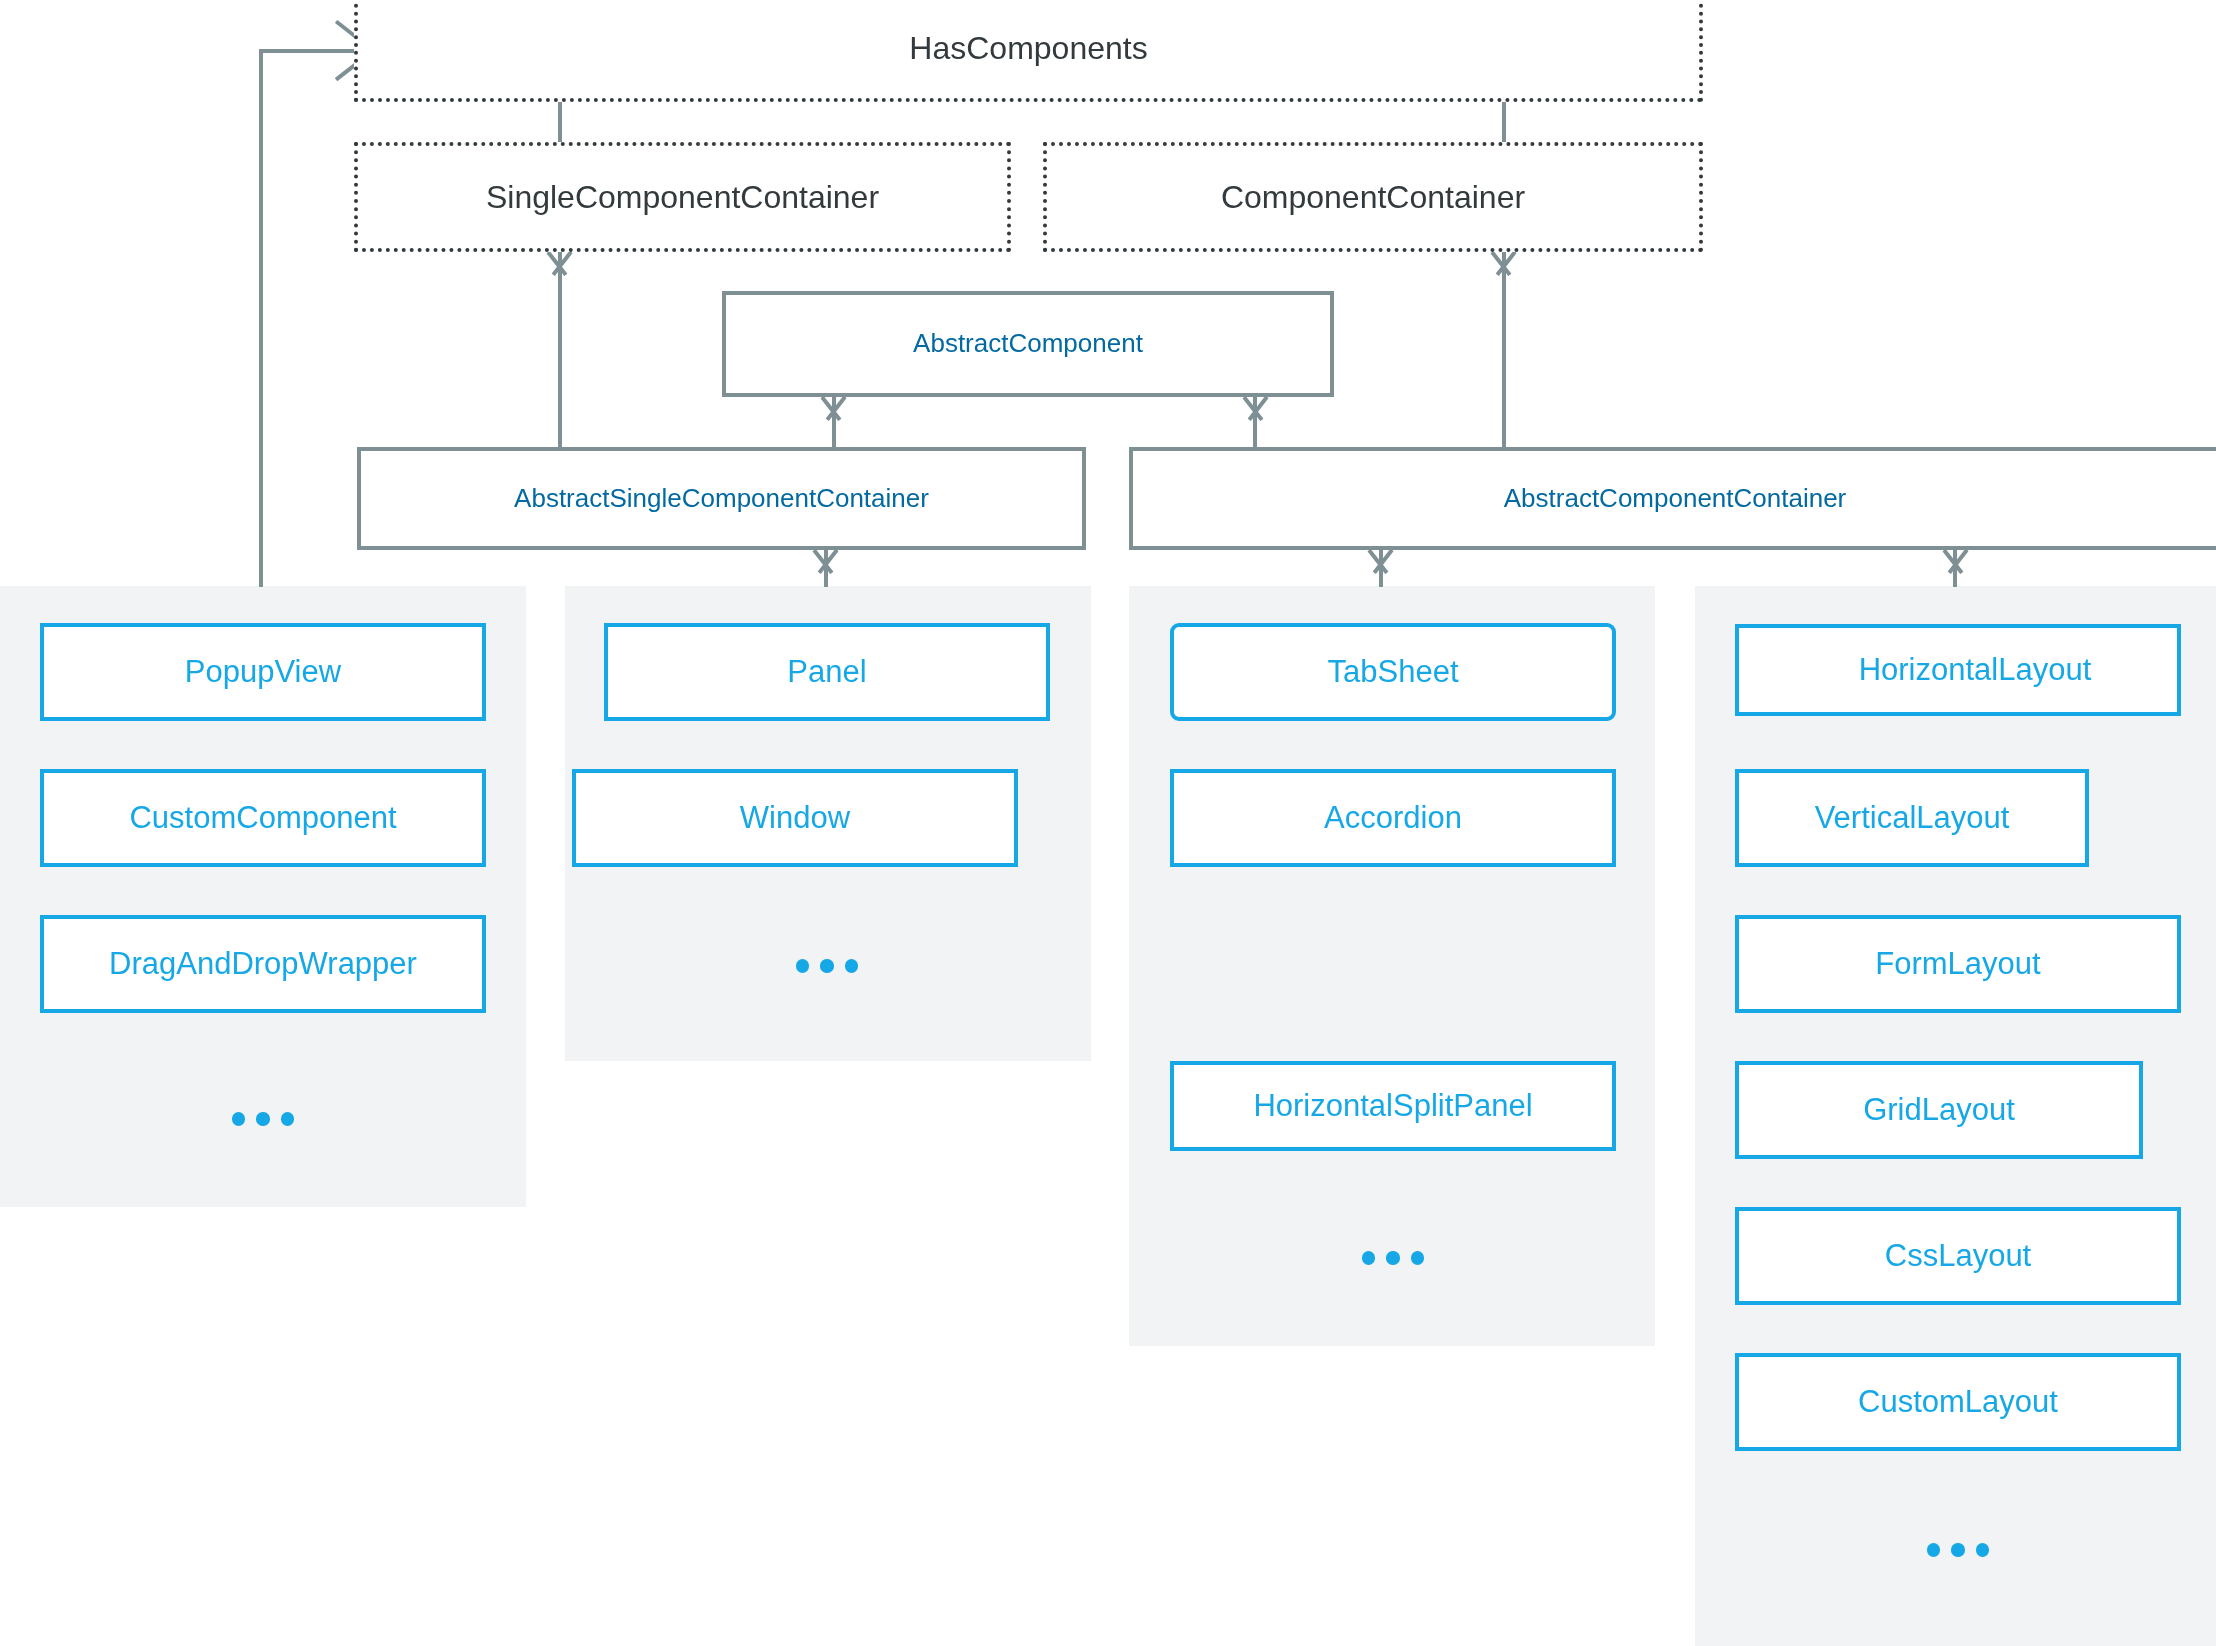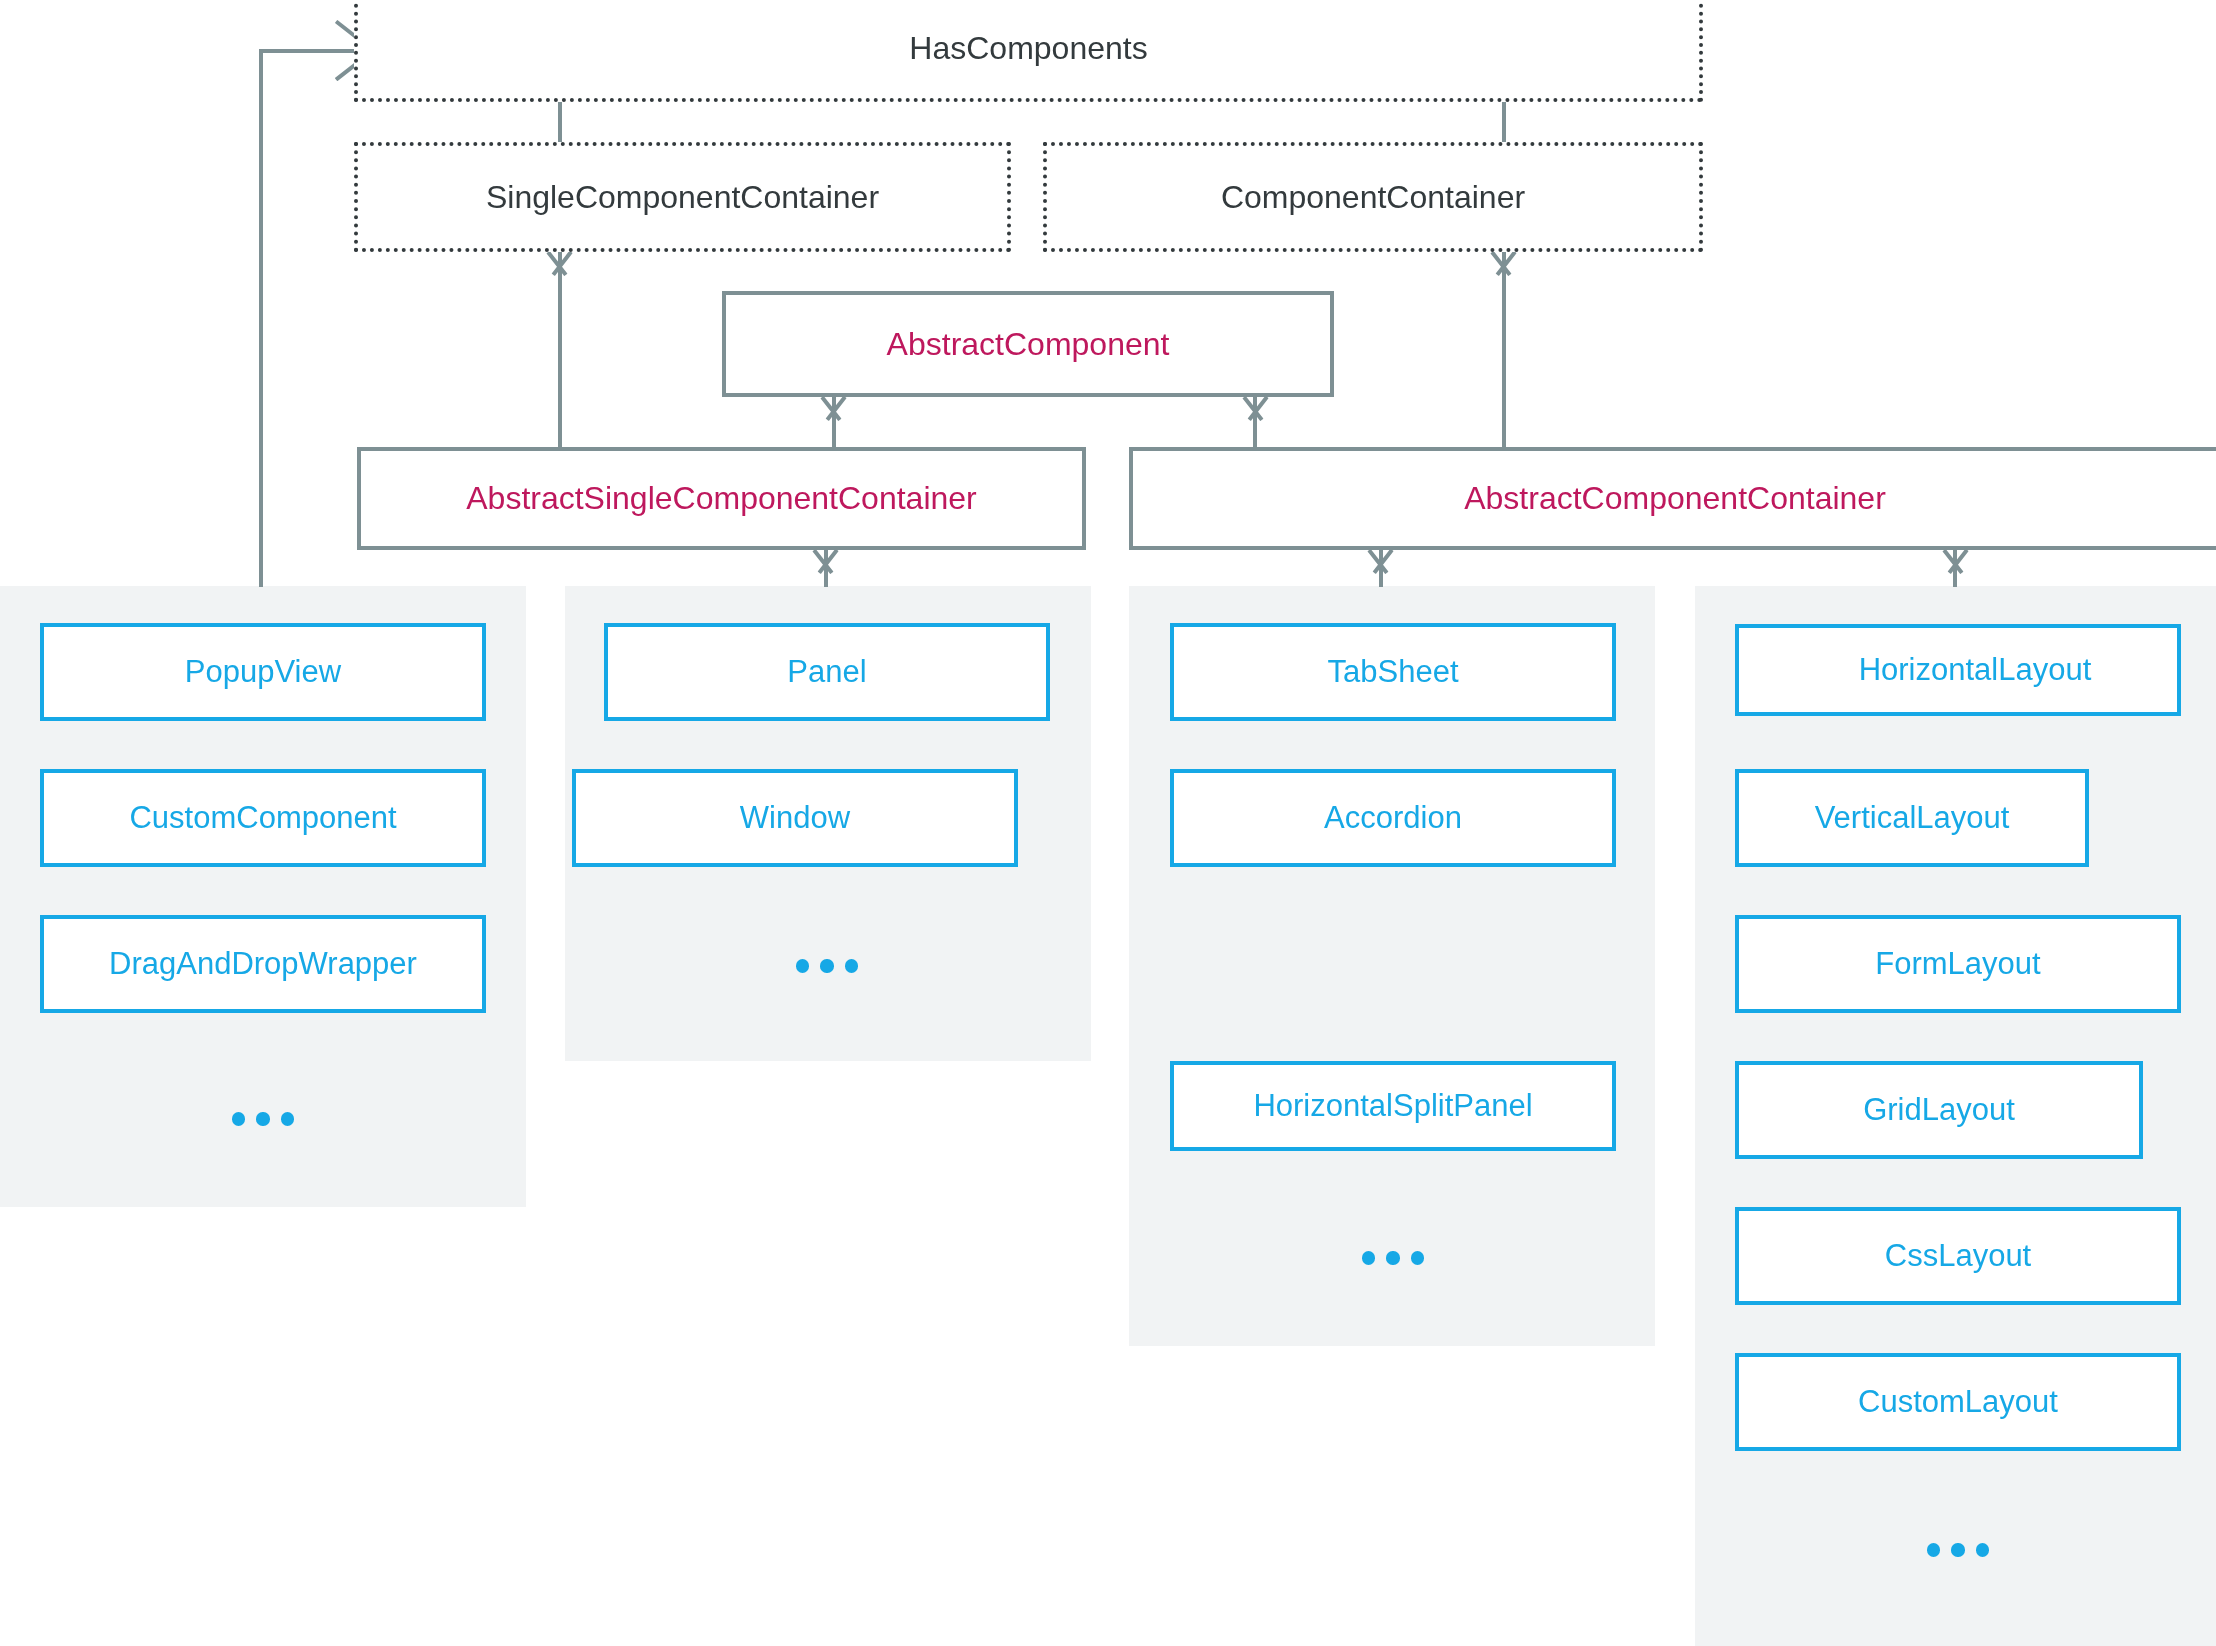--- a/index.html
+++ b/index.html
@@ -29,22 +29,22 @@
   .iface{
     border:4.2px dotted #333a3d;
     color:#333a3d;
     font-size:32px;
     font-weight:400;
   }
 
   
   .abs{
     border:4.2px solid #7e9094;
-    color:#be185d;
-    font-size:32px;
+    color:#0369a1;
+    font-size:26px;
     font-weight:400;
   }
 
   
   .leaf{
     border:4.2px solid #16a8e6;
     color:#16a8e6;
     font-size:31px;
     font-weight:400;
   }
@@ -199,21 +199,21 @@
   </div>
   <div class="node leaf" style="left:572px;top:769px;width:446px;height:98px;">
     <span>Window</span>
   </div>
   <div class="dots" style="left:604px;top:958px;width:446px;height:16px;">
     <i></i>
     <i></i>
     <i></i>
   </div>
 
-  <div class="node leaf" style="left:1170px;top:623px;width:446px;height:98px;">
+  <div class="node leaf" style="left:1170px;top:623px;width:446px;height:98px;border-radius:9px;">
     <span>TabSheet</span>
   </div>
   <div class="node leaf" style="left:1170px;top:769px;width:446px;height:98px;">
     <span>Accordion</span>
   </div>
   <div class="node leaf" style="left:1170px;top:1061px;width:446px;height:90px;">
     <span>HorizontalSplitPanel</span>
   </div>
   <div class="dots" style="left:1170px;top:1250px;width:446px;height:16px;">
     <i></i>

